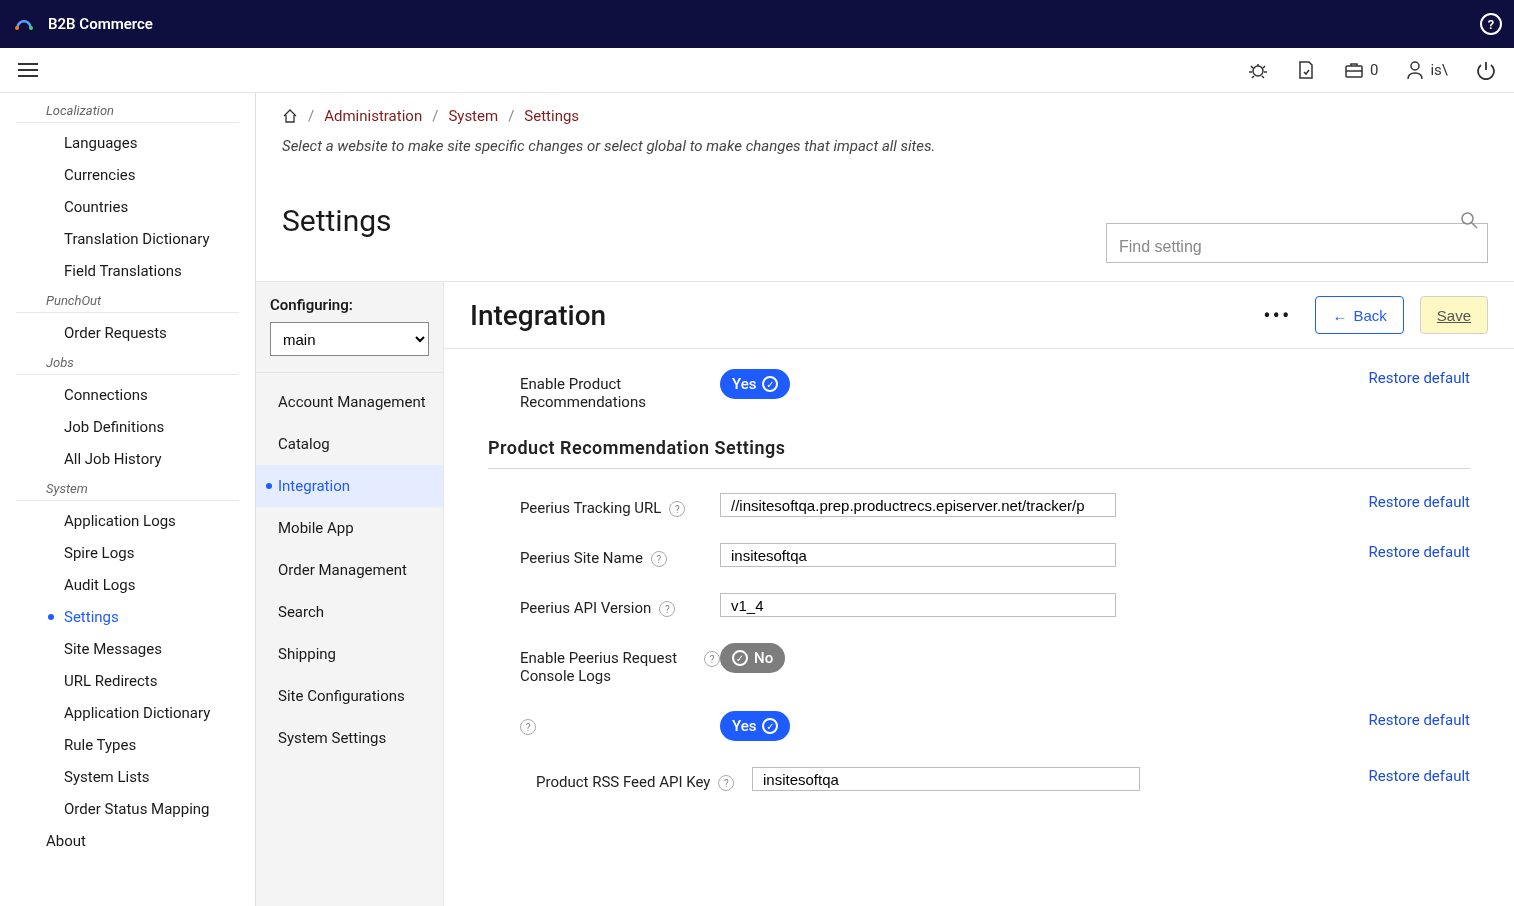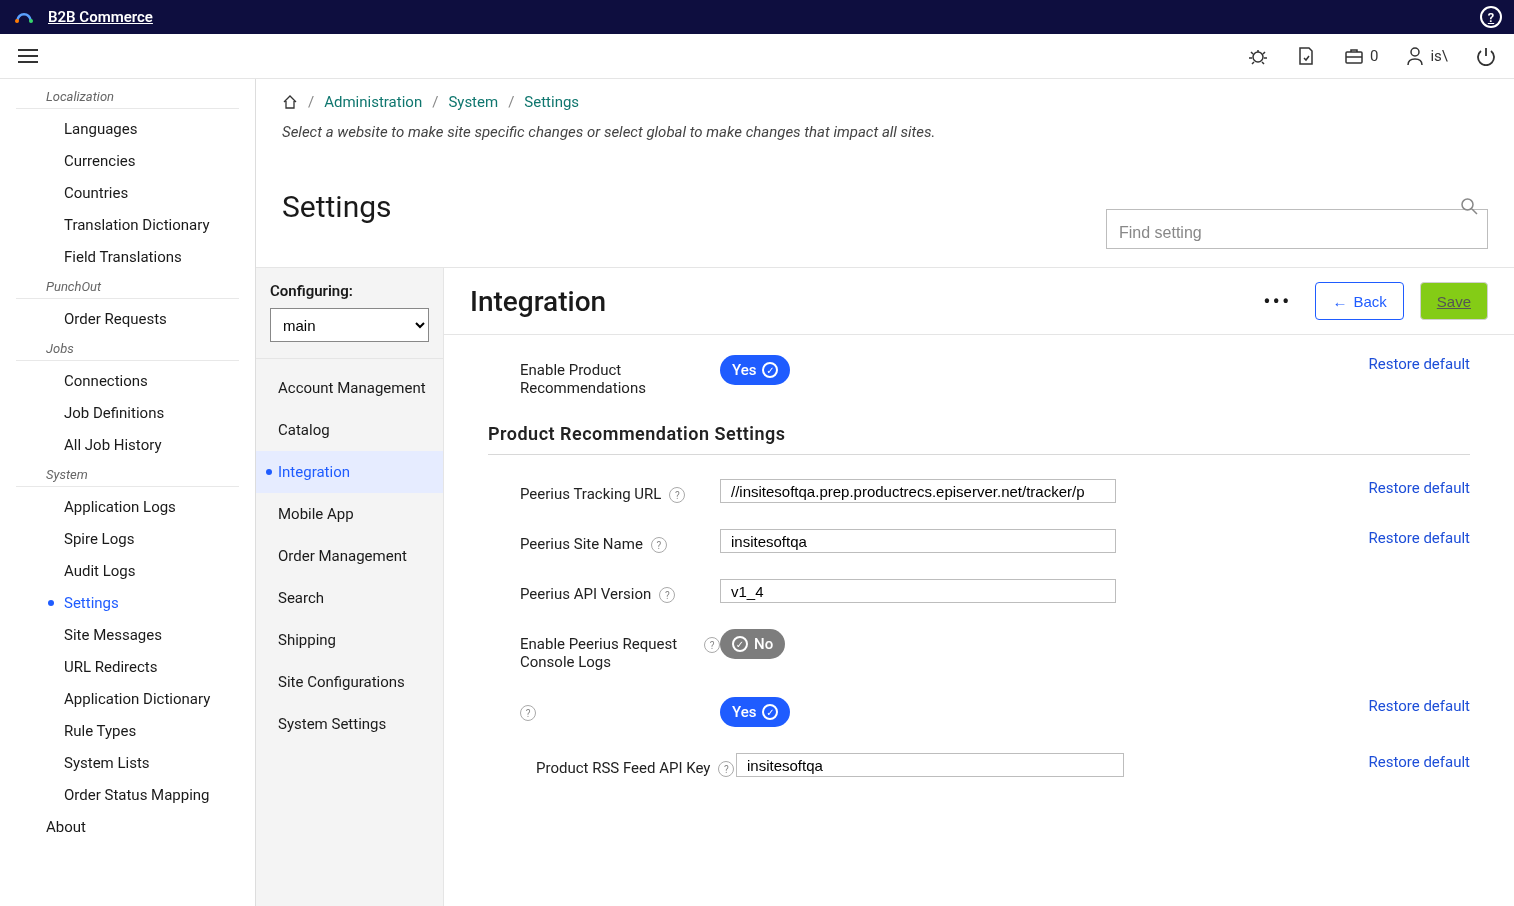--- a/index.html
+++ b/index.html
@@ -1,19 +1,19 @@
 <!DOCTYPE html>
 <html><head>
 <meta charset="utf-8">
 <style>
   * { box-sizing: border-box; margin: 0; padding: 0; }
   body { font-family: -apple-system, BlinkMacSystemFont, "Segoe UI", Roboto, Arial, sans-serif; font-size: 14px; color: #1a1a1a; background: #fff; }
   
   
-  .top-header { background: #0e0e3f; color: #fff; height: 34px; display: flex; align-items: center; padding: 0 12px; justify-content: space-between; text-decoration: underline;}
+  .top-header { background: #0e0e3f; color: #fff; height: 48px; display: flex; align-items: center; padding: 0 12px; justify-content: space-between;}
   .top-header-left { display: flex; align-items:center; gap:12px; }
   .logo-mark { width:24px; height:24px; display:flex; align-items:center; justify-content:center; }
   .app-title { font-weight:600; font-size:15px; }
   .help-circle { width:22px; height:22px; border:2px solid #fff; border-radius:50%; display:flex; align-items:center; justify-content:center; font-size:13px; font-weight:600; }
   
   
   .toolbar { height:45px; border-bottom:1px solid #e5e5e5; display:flex; justify-content:space-between; align-items:center; padding:0 18px; }
   .toolbar-left { display:flex; align-items:center; }
   .hamburger { width:20px; height:14px; display:flex; flex-direction:column; justify-content:space-between; cursor:pointer;}
   .hamburger span { height:2px; background:#333; display:block; }
@@ -32,21 +32,21 @@
   .nav-item { padding:7px 14px 7px 48px; font-size:15px; color:#1a1a1a; cursor:pointer; position:relative;}
   .nav-item.active { color:#1f5cff; }
   .nav-item.active::before { content:""; position:absolute; left:32px; top:50%; transform:translateY(-50%); width:6px; height:6px; background:#1f5cff; border-radius:50%; }
   .nav-item.top-level { padding-left:30px; }
   
   
   .main { flex:1; display:flex; flex-direction:column; overflow:hidden; }
   .breadcrumb-row { padding:14px 26px 8px; display:flex; align-items:center; gap:10px; font-size:15px; color:#333; }
   .breadcrumb-row .sep { color:#888; }
   .breadcrumb-row .home-ico { width:16px; height:16px; }
-  .breadcrumb-row a { color:#0f766e; text-decoration:none; cursor:pointer;text-align:right;}
+  .breadcrumb-row a { color:#7f1d1d; text-decoration:none; cursor:pointer;text-align:right;}
   .subtitle-row { padding: 4px 26px 16px; font-style:italic; color:#444; font-size:15px; }
   .settings-header-row { display:flex; justify-content:space-between; align-items:center; padding: 6px 26px 18px; border-bottom:none; }
   .settings-title { font-size:30px; font-weight:400; }
   .search-wrap { position:relative; }
   .search-input { width:382px; height:40px; border:1px solid #bdbdbd; padding:8px 36px 0 12px; font-size:16px; color:#333;margin-top:46px; }
   .search-input::placeholder { color:#888; }
   .search-icon { position:absolute; right:10px; top:50%; transform:translateY(-50%); color:#888; }
   
   
   .settings-body { flex:1; display:flex; overflow:hidden; border-top:1px solid #e5e5e5;}
@@ -59,28 +59,28 @@
   .config-item.active { background:#e6ecff; color:#1f5cff; }
   .config-item.active::before { content:""; position:absolute; left:10px; top:50%; transform:translateY(-50%); width:6px; height:6px; background:#1f5cff; border-radius:50%;}
   
   .detail-col { flex:1; display:flex; flex-direction:column; overflow:hidden; }
   .detail-header { display:flex; justify-content:space-between; align-items:center; padding:14px 26px; border-bottom:1px solid #e5e5e5; }
   .detail-title { font-size:28px; font-weight:500; }
   .detail-actions { display:flex; align-items:center; gap:16px; }
   .dots { font-size:22px; letter-spacing:2px; cursor:pointer; padding:4px 8px;}
   .btn { height:38px; padding:0 16px; border-radius:4px; font-size:15px; cursor:pointer; display:flex; align-items:center; gap:6px;}
   .btn-back { background:#fff; border:1px solid #1f5cff; color:#1f5cff; }
-  .btn-save { background:#84cc16; border:1px solid #d0d0d0; color:#555;text-decoration:underline; }
+  .btn-save { background:#fef9c3; border:1px solid #d0d0d0; color:#555;text-decoration:underline; }
   
   .detail-scroll { flex:1; overflow-y:auto; padding:20px 44px 20px 44px; position:relative;}
   .detail-scroll::-webkit-scrollbar { width:10px; }
   .detail-scroll::-webkit-scrollbar-thumb { background:#c7c7c7; border-radius:5px; }
   
   .setting-row { display:flex; align-items:flex-start; margin-bottom:26px; }
-  .setting-row.indented { padding-left:16px; }
+  .setting-row.indented { padding-left:16px;gap:16px; }
   .setting-label { width:200px; font-size:15px; color:#222; display:flex; align-items:flex-start; gap:8px; padding-top:6px;margin-left:32px;}
   .setting-label .help-q { width:16px; height:16px; border:1px solid #aaa; border-radius:50%; display:inline-flex; align-items:center; justify-content:center; font-size:10px; color:#888; flex-shrink:0; margin-top:2px;}
   .setting-control { flex:1; display:flex; align-items:flex-start; }
   .setting-action { width:140px; text-align:right; }
   .restore-link { color:#1d4ed8; font-size:15px; cursor:pointer; }
   .text-input { width:396px; height:24px; border:1px solid #bdbdbd; padding:0 10px; font-size:15px; }
   
   .toggle-yes { background:#1f5cff; color:#fff; border-radius:20px; padding:6px 12px; display:inline-flex; align-items:center; gap:6px; font-size:15px; font-weight:500;}
   .toggle-no { background:#7d7d7d; color:#fff; border-radius:20px; padding:6px 12px; display:inline-flex; align-items:center; gap:6px; font-size:15px; font-weight:500;}
   .check-circ { width:16px; height:16px; border:2px solid #fff; border-radius:50%; display:inline-flex; align-items:center; justify-content:center; font-size:10px;}

